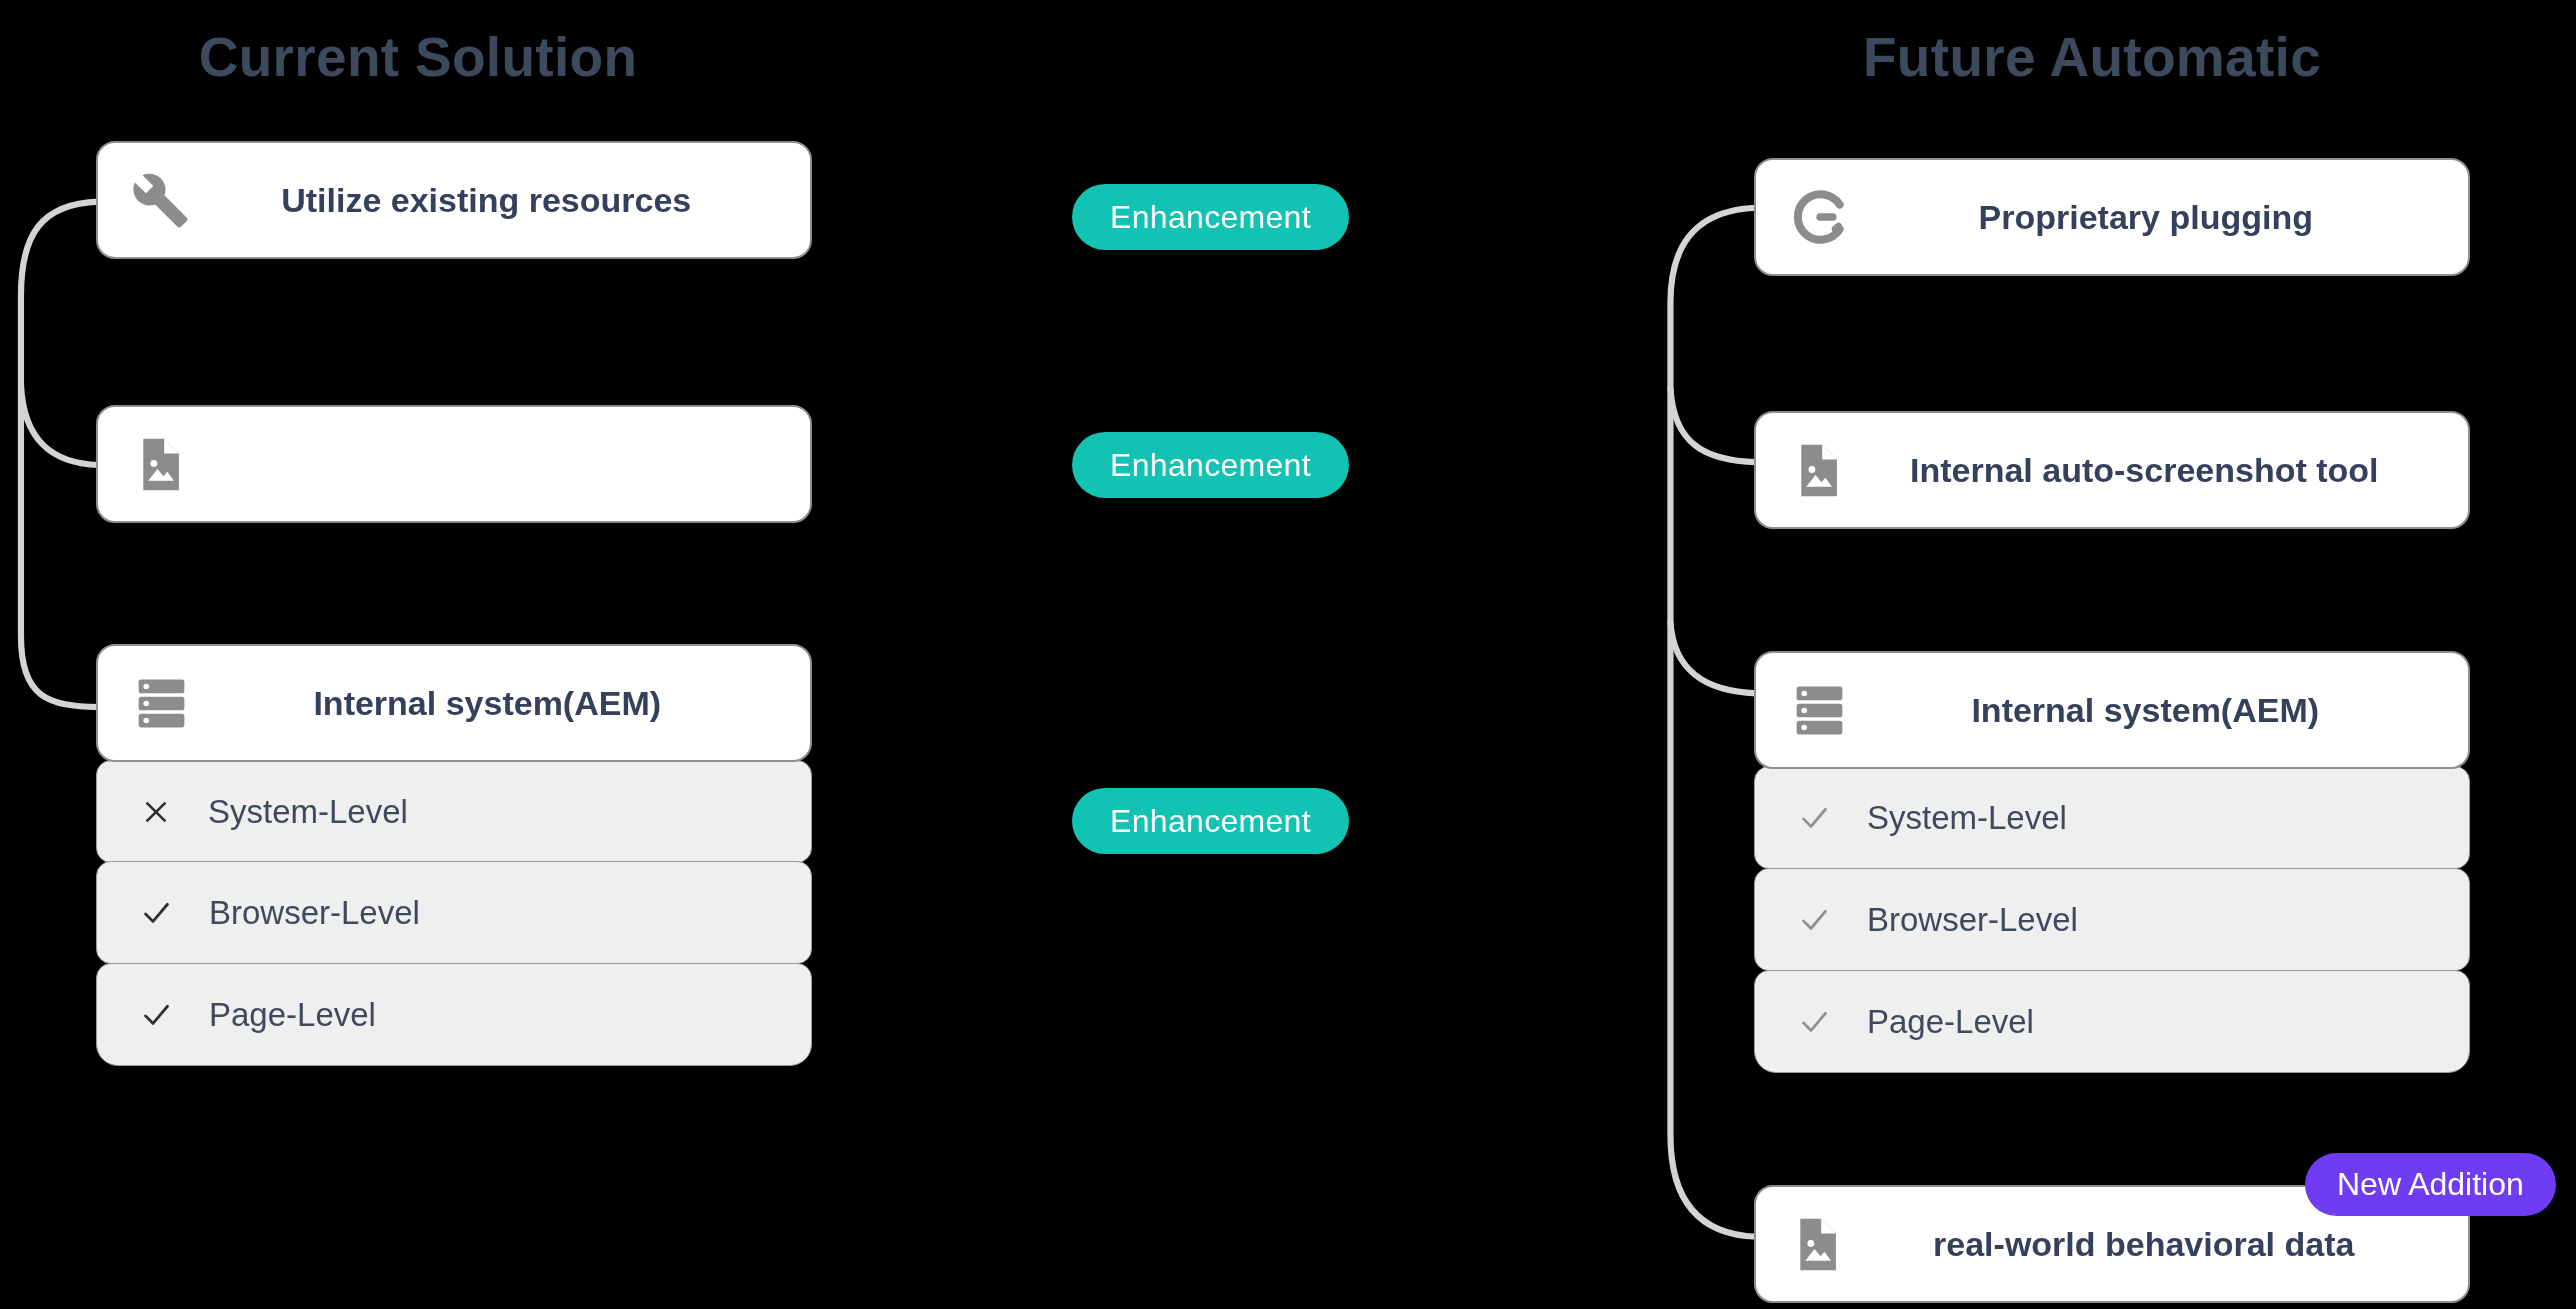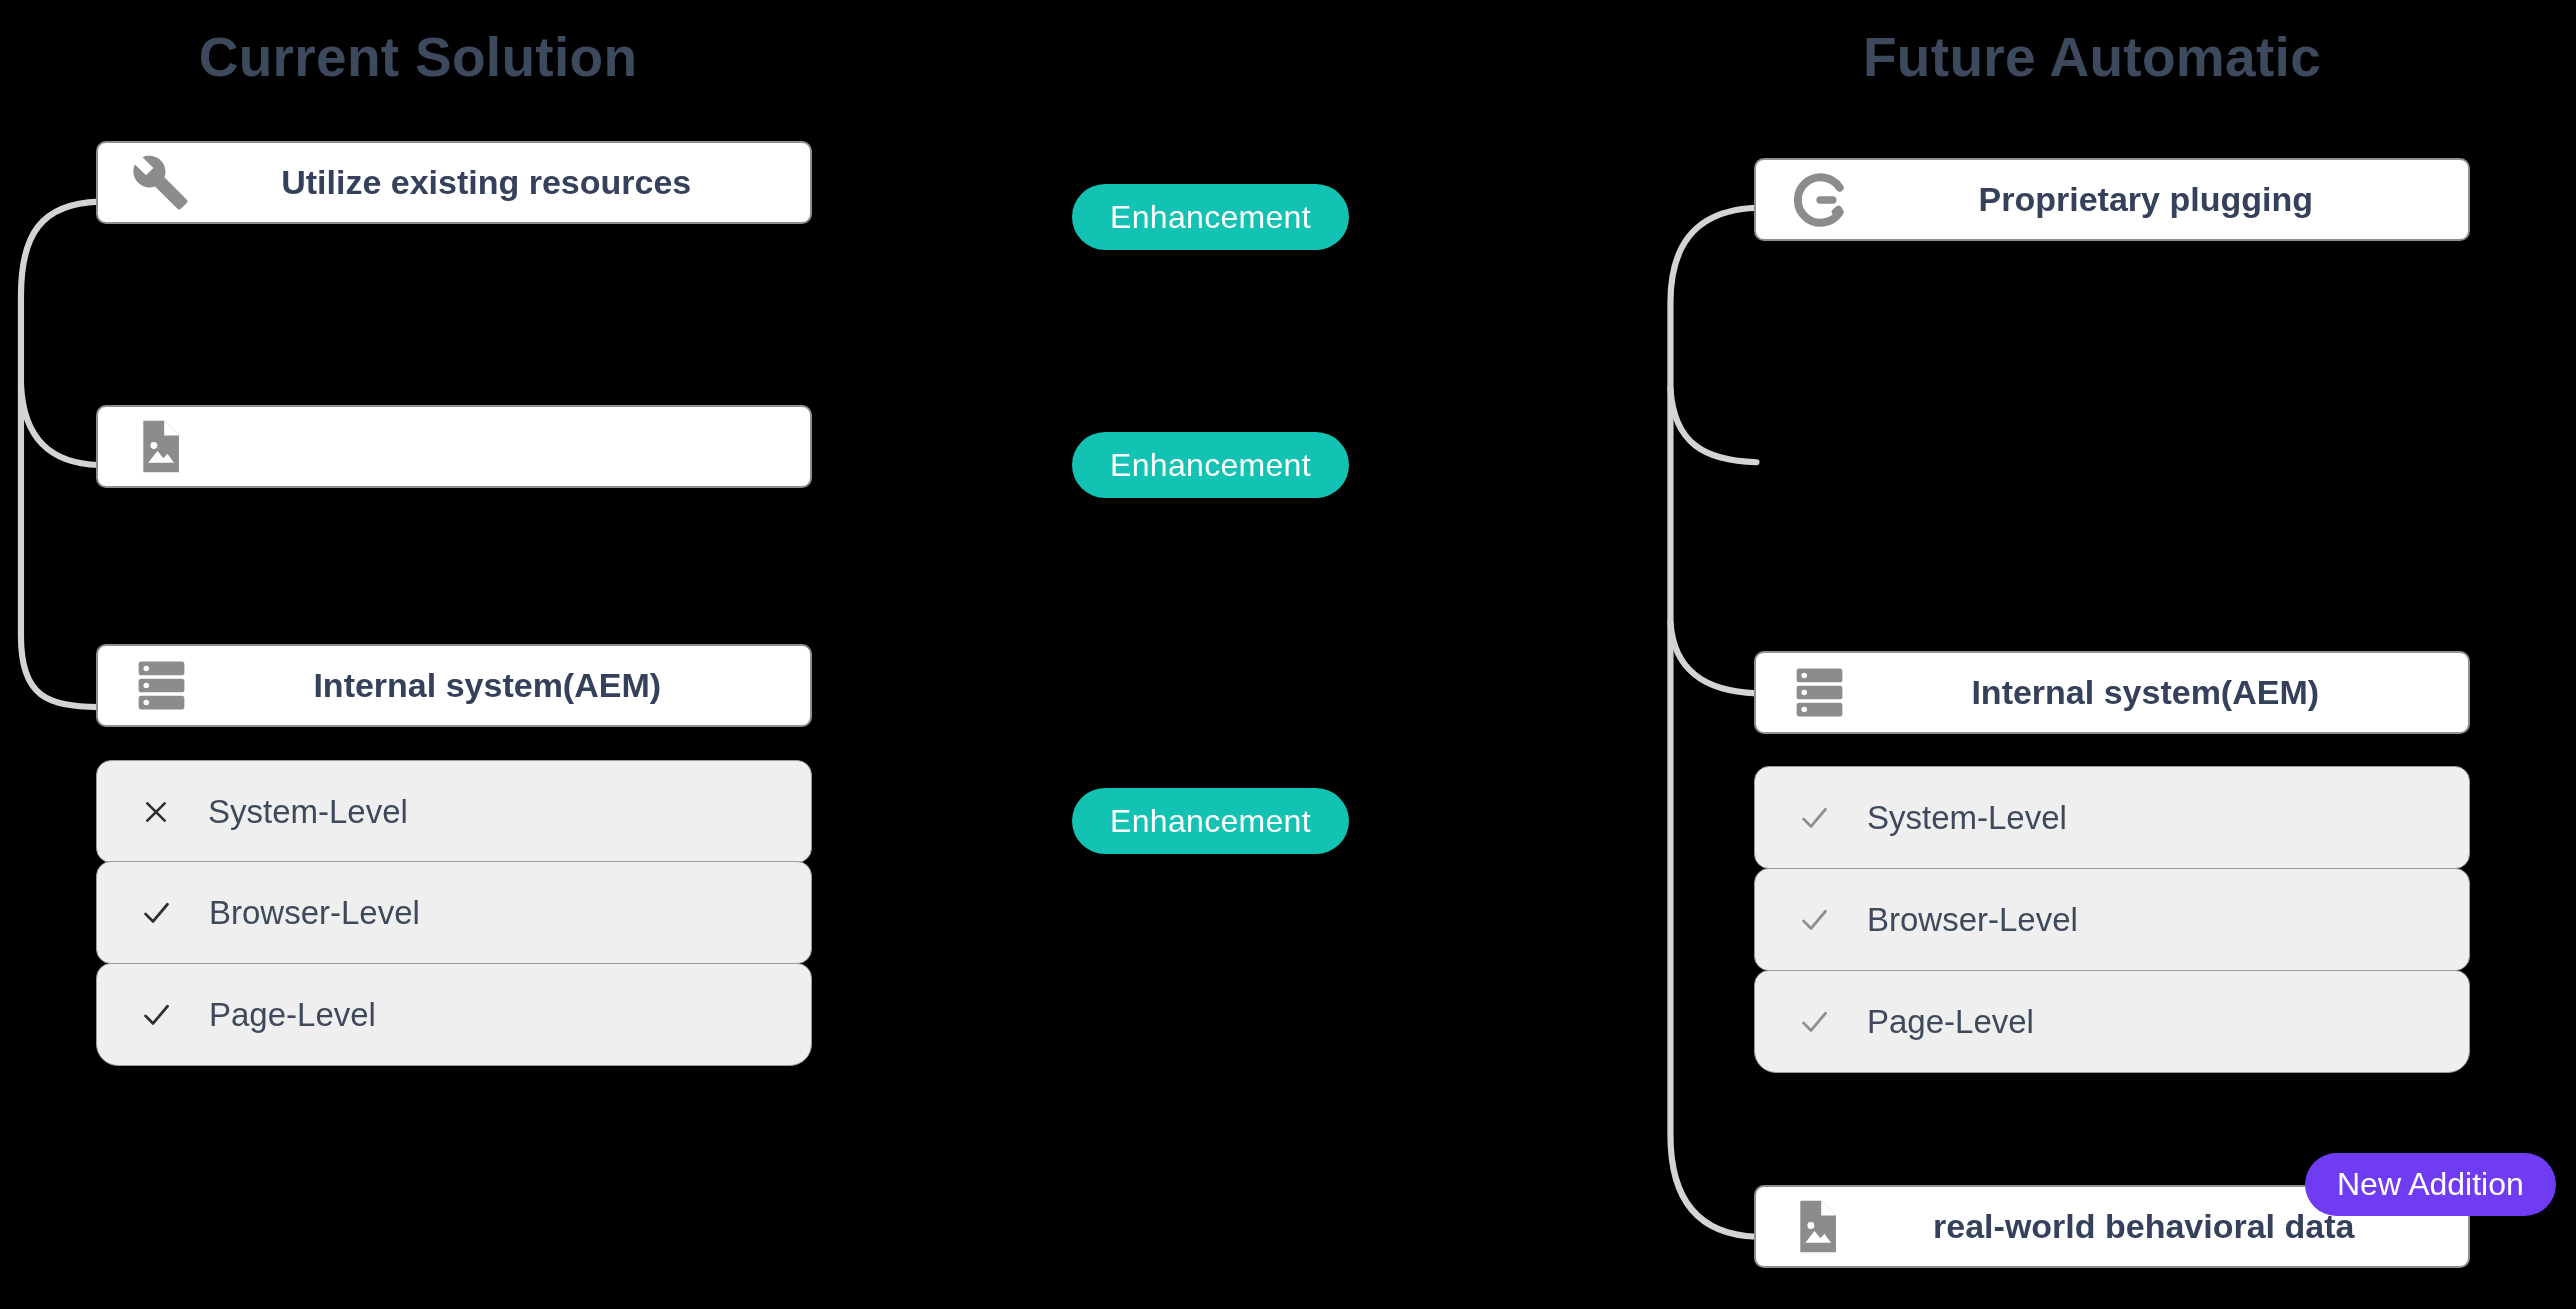--- a/index.html
+++ b/index.html
@@ -1,21 +1,21 @@
 <!DOCTYPE html>
 <html style="font-size:11px"><head>
 <meta charset="utf-8">
 <style>
   html,body{margin:0;padding:0;background:#000;}
   #stage{position:relative;width:2576px;height:1309px;background:#000;overflow:hidden;
          font-family:"Liberation Sans", sans-serif;}
   .section-title{position:absolute;transform:translateX(-50%);font-size:55px;font-weight:600;
                  color:#3d4a5e;letter-spacing:0.3px;white-space:nowrap;}
-  .card{position:absolute;width:716px;height:83px;background:#fff;border:2.1px solid #8f8f8f;
-        border-radius:10px;box-sizing:border-box;display:flex;align-items:center;
+  .card{position:absolute;width:716px;height:118px;background:#fff;border:2.1px solid #8f8f8f;
+        border-radius:19px;box-sizing:border-box;display:flex;align-items:center;
         padding:0 27.5px 0 33px;z-index:2;}
   .card .icon{flex:0 0 auto;display:flex;align-items:center;}
   .card .label{flex:1;text-align:center;font-size:34px;font-weight:700;color:#35415a;
                white-space:nowrap;}
   .row{position:absolute;width:716px;height:103px;background:#efefef;border:1.4px solid #9a9a9a;
        border-radius:15px;box-sizing:border-box;display:flex;align-items:center;
        padding-left:43px;gap:36px;z-index:1;}
   .row.last{border-bottom-left-radius:22px;border-bottom-right-radius:22px;}
   .row .label{font-size:33px;font-weight:400;color:#3e4a5c;white-space:nowrap;}
   .pill{position:absolute;width:277px;height:66px;border-radius:33px;background:#12c2b2;
@@ -114,20 +114,31 @@
     <span class="icon">
       <svg width="62" height="62" viewBox="0 0 24 24">
           <path d="M19.6 7.2 A8.8 8.8 0 1 0 19.6 16.8" fill="none" stroke="#8c8c8c" stroke-width="3.1" stroke-linecap="round"></path>
           <rect x="10.6" y="10.55" width="7.8" height="2.9" rx="1.45" fill="#8c8c8c"></rect>
           <rect x="16.4" y="14.7" width="4.4" height="2.9" rx="1.45" fill="#8c8c8c" transform="rotate(-38 18.6 16.15)"></rect>
         </svg>
     </span>
     <span class="label">Proprietary plugging</span>
   </div>
 
+  <div class="card" style="left:1754px;top:411px;">
+    <span class="icon">
+      <svg width="59" height="59" viewBox="0 0 24 24">
+          <path d="M5 1.5 H13.5 L19.5 7.5 V22.5 H5 Z" fill="#8c8c8c"></path>
+          <path d="M13.5 1.5 L19.5 7.5 L13.5 7.5 Z" fill="#ffffff"></path>
+          <circle cx="9.3" cy="11.6" r="1.4" fill="#ffffff"></circle>
+          <path d="M7 18.6 L10.8 13.8 L13.2 16.8 L14.8 14.9 L17.5 18.6 Z" fill="#ffffff"></path>
+        </svg>
+    </span>
+    <span class="label">Internal auto-screenshot tool</span>
+  </div>
 
   <div class="card" style="left:1754px;top:651px;">
     <span class="icon">
       <svg width="61" height="61" viewBox="0 0 24 24" fill="#8c8c8c">
           <rect x="3" y="2.6" width="18" height="5.4" rx="1"></rect>
           <rect x="3" y="9.3" width="18" height="5.4" rx="1"></rect>
           <rect x="3" y="16" width="18" height="5.4" rx="1"></rect>
           <circle cx="6" cy="5.3" r="1.1" fill="#fff"></circle>
           <circle cx="6" cy="12" r="1.1" fill="#fff"></circle>
           <circle cx="6" cy="18.7" r="1.1" fill="#fff"></circle>

